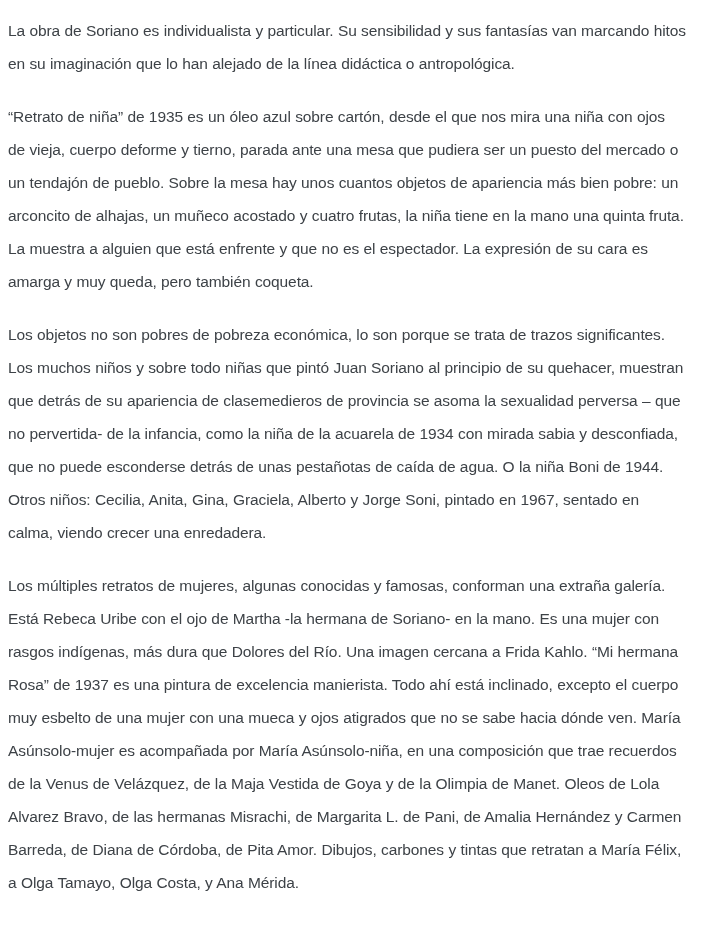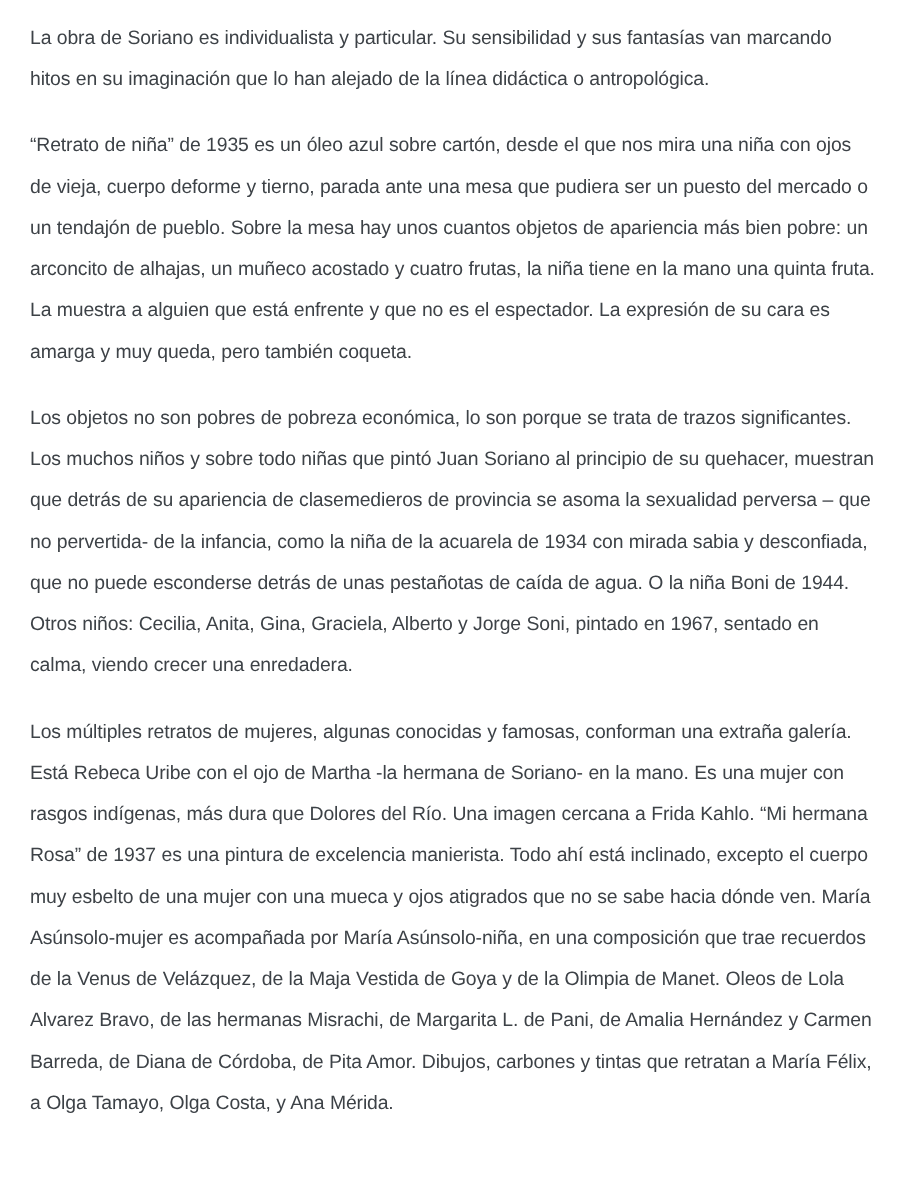--- a/index.html
+++ b/index.html
@@ -10,21 +10,21 @@
     body {
       width: 723px;
       height: 942px;
       overflow: hidden;
       font-family: "Liberation Sans", sans-serif;
     }
     .page {
       box-sizing: border-box;
       width: 723px;
       height: 942px;
-      padding: 14px 22px 0 24px;
+      padding: 14px 22px 0 8px;
       background: #ffffff;
     }
     .paragraph {
       margin: 0 0 20px 0;
       max-width: 678px;
       font-size: 15.5px;
       line-height: 33px;
       letter-spacing: -0.1px;
       color: #3d4247;
       text-align: left;

